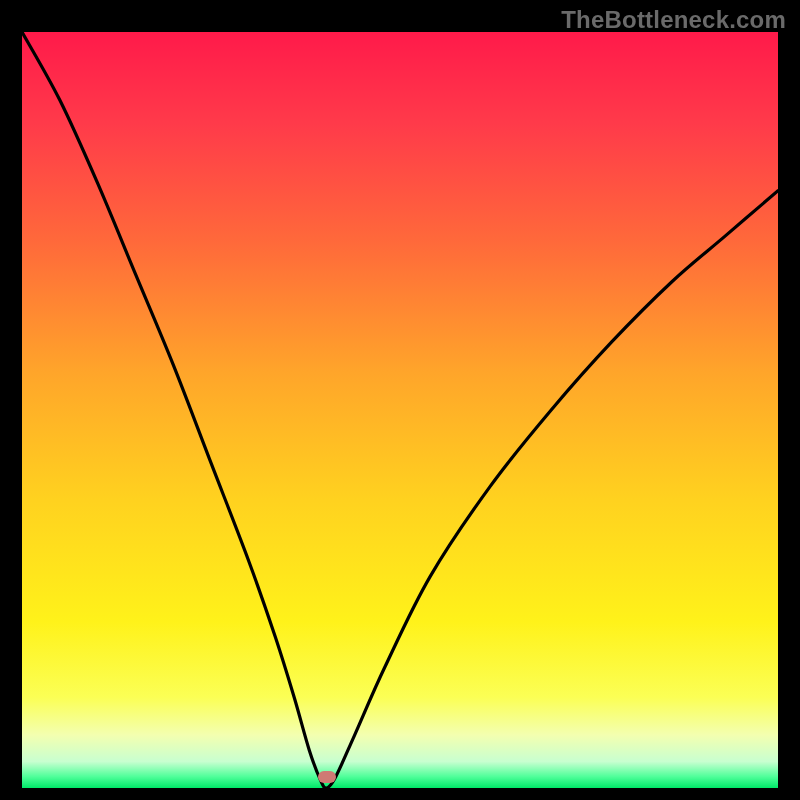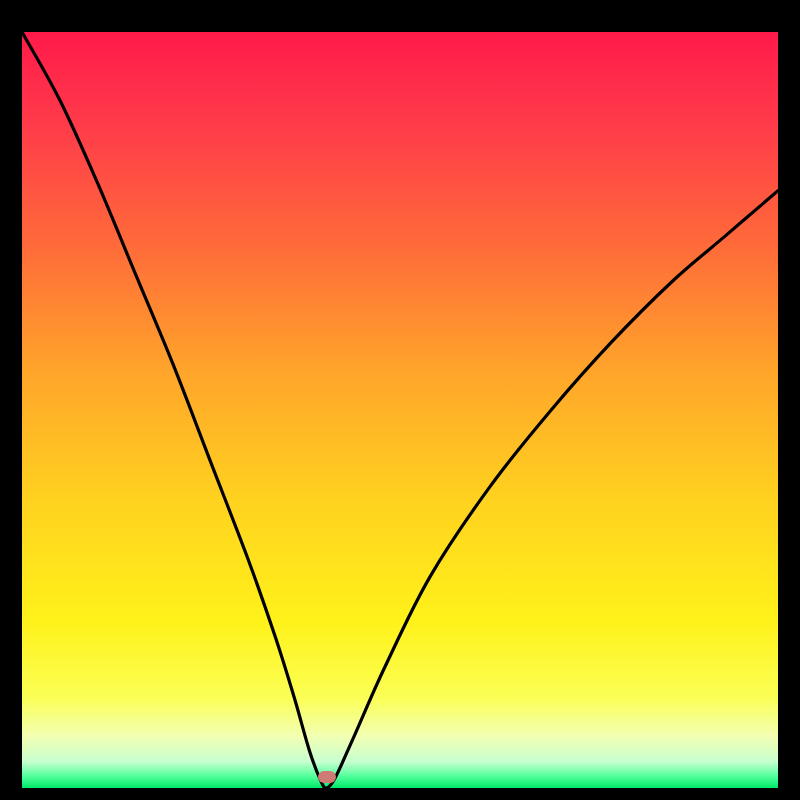--- a/index.html
+++ b/index.html
@@ -44,20 +44,21 @@
     border-radius: 6px / 6px;
     background: #cf7a74;
     transform: translate(-50%, -50%);
   }
 </style>
 </head>
 <body>
 
 <div class="frame">
 
+  <div class="watermark">TheBottleneck.com</div>
 
   <div class="plot-area">
 
     <svg class="gradient" viewBox="0 0 756 756" preserveAspectRatio="none">
       <defs>
         <linearGradient id="bg-grad" x1="0" y1="0" x2="0" y2="1">
             <stop offset="0%" stop-color="#ff1a4a"></stop>
             <stop offset="12%" stop-color="#ff3a4a"></stop>
             <stop offset="28.000000000000004%" stop-color="#ff6a3a"></stop>
             <stop offset="45%" stop-color="#ffa52a"></stop>

